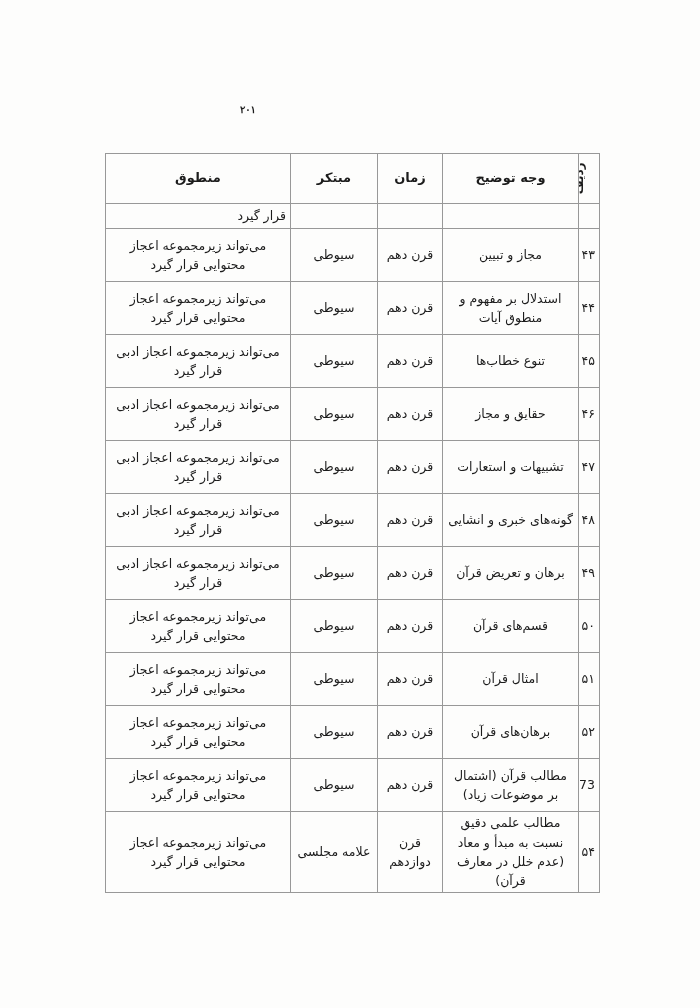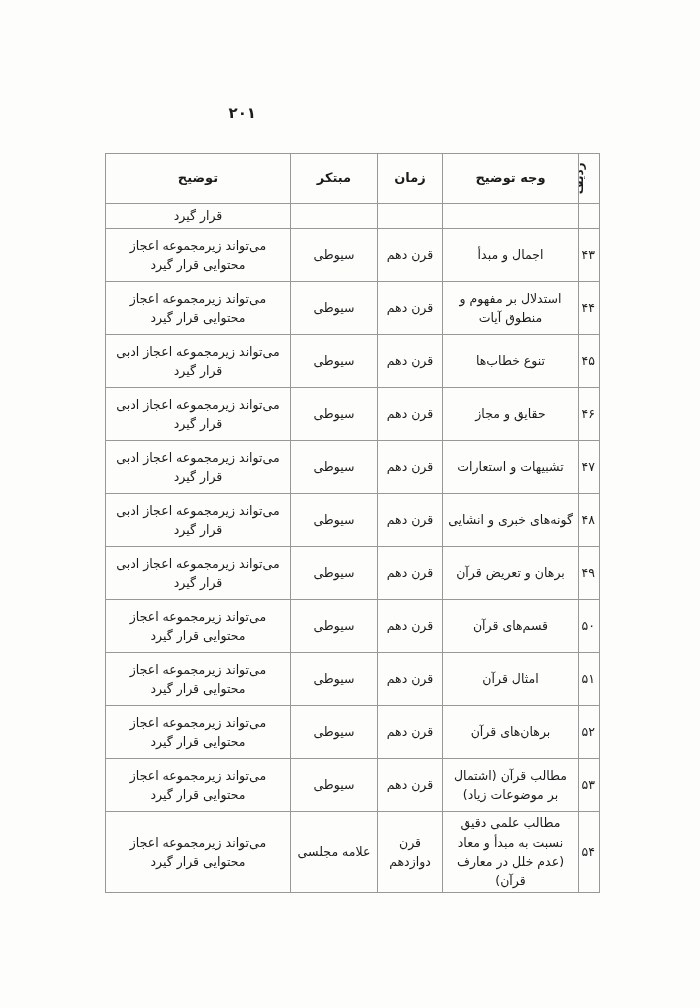--- a/index.html
+++ b/index.html
@@ -10,21 +10,21 @@
     color:#1c1c1c;
     overflow:hidden;
   }
   .page{position:absolute;inset:0;background:#fdfdfc;}
   .running-head{
     position:absolute;left:104px;top:104px;width:152px;
     display:flex;justify-content:space-between;align-items:baseline;
     direction:rtl;
     font-size:13px;font-weight:bold;
   }
-  .running-head .pgnum{font-size:15px;letter-spacing:1px;}
+  .running-head .pgnum{font-size:10px;letter-spacing:1px;font-family:Liberation Serif, serif;}
   .tbl-wrap{position:absolute;left:105px;top:153px;}
   table.main{
     border-collapse:collapse;table-layout:fixed;
     width:494px;direction:rtl;
     border:1px solid #7d7d7d;
   }
   table.main td,table.main th{
     border:1px solid #989898;
     padding:1px 4px;
     vertical-align:middle;
@@ -37,21 +37,21 @@
   tr.hdr{height:50px;}
   tr.cont{height:25px;}
   tr.row{height:53px;}
   tr.rowlast{height:81px;}
   td.radif{font-size:12.5px;padding:1px 1px;}
   td.tozih{
     text-align:justify;text-align-last:auto;
     padding:2px 7px;
     font-size:12px;line-height:1.7;
   }
-  td.tozih.center-last{text-align:center;}
+  td.tozih.center-last{text-align:right;}
   th.radif-h span{
     display:inline-block;
     transform:rotate(-90deg);
     white-space:nowrap;
     font-size:12px;
   }
   td.vajh{line-height:1.5;padding:2px 3px;}
   td.zaman{line-height:1.5;}
 </style>
 </head>
@@ -72,34 +72,34 @@
         <col style="width:87px">
         <col style="width:185px">
       </colgroup>
 
       <tbody>
           <tr class="hdr">
         <th class="radif-h"><span>ردیف</span></th>
         <th>وجه توضیح</th>
         <th>زمان</th>
         <th>مبتکر</th>
-        <th>توضیح</th>
+        <th>منطوق</th>
       </tr>
 
       <tr class="cont">
         <td class="radif"></td>
         <td class="vajh"></td>
         <td class="zaman"></td>
         <td></td>
         <td class="tozih center-last">قرار گیرد</td>
       </tr>
 
       <tr class="row">
         <td class="radif">۴۳</td>
-        <td class="vajh">اجمال و مبدأ</td>
+        <td class="vajh">مجاز و تبیین</td>
         <td class="zaman">قرن دهم</td>
         <td>سیوطی</td>
         <td class="tozih">می‌تواند زیرمجموعه اعجاز محتوایی قرار گیرد</td>
       </tr>
 
       <tr class="row">
         <td class="radif">۴۴</td>
         <td class="vajh">استدلال بر مفهوم و منطوق آیات</td>
         <td class="zaman">قرن دهم</td>
         <td>سیوطی</td>
@@ -164,21 +164,21 @@
 
       <tr class="row">
         <td class="radif">۵۲</td>
         <td class="vajh">برهان‌های قرآن</td>
         <td class="zaman">قرن دهم</td>
         <td>سیوطی</td>
         <td class="tozih">می‌تواند زیرمجموعه اعجاز محتوایی قرار گیرد</td>
       </tr>
 
       <tr class="row">
-        <td class="radif">۵۳</td>
+        <td class="radif">73</td>
         <td class="vajh">مطالب قرآن (اشتمال بر موضوعات زیاد)</td>
         <td class="zaman">قرن دهم</td>
         <td>سیوطی</td>
         <td class="tozih">می‌تواند زیرمجموعه اعجاز محتوایی قرار گیرد</td>
       </tr>
 
       <tr class="rowlast">
         <td class="radif">۵۴</td>
         <td class="vajh">مطالب علمی دقیق نسبت به مبدأ و معاد (عدم خلل در معارف قرآن)</td>
         <td class="zaman">قرن دوازدهم</td>

